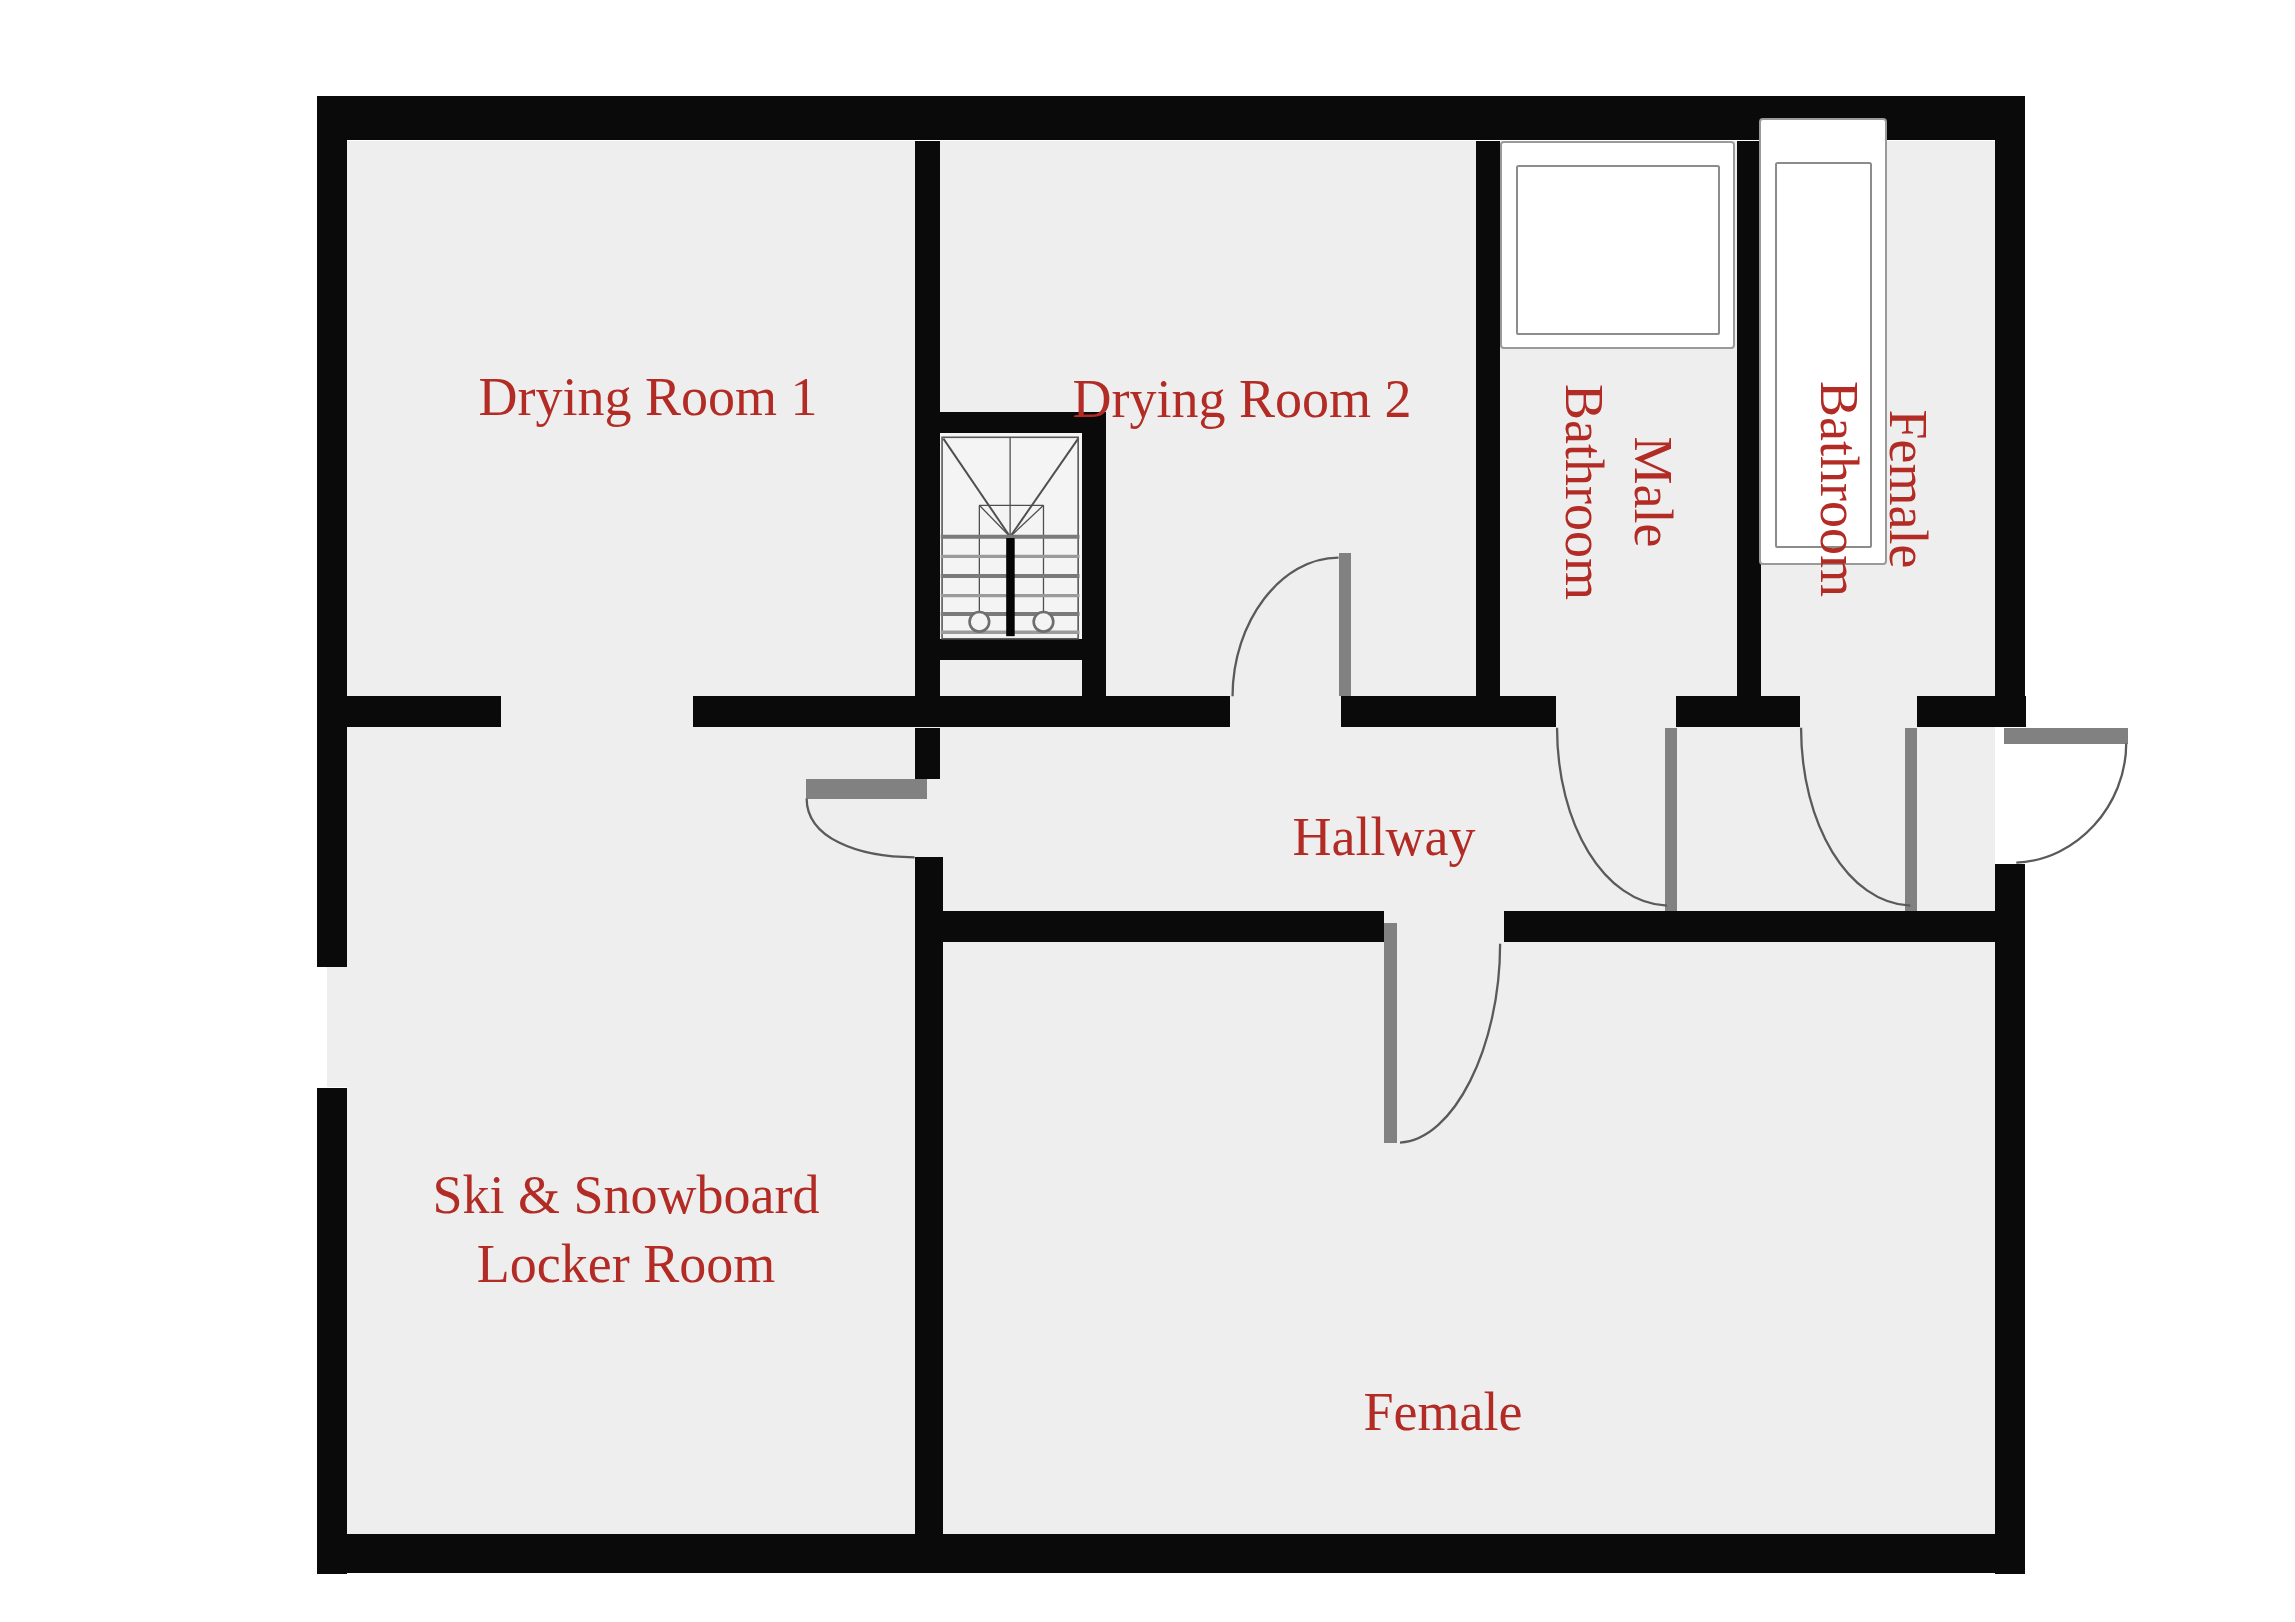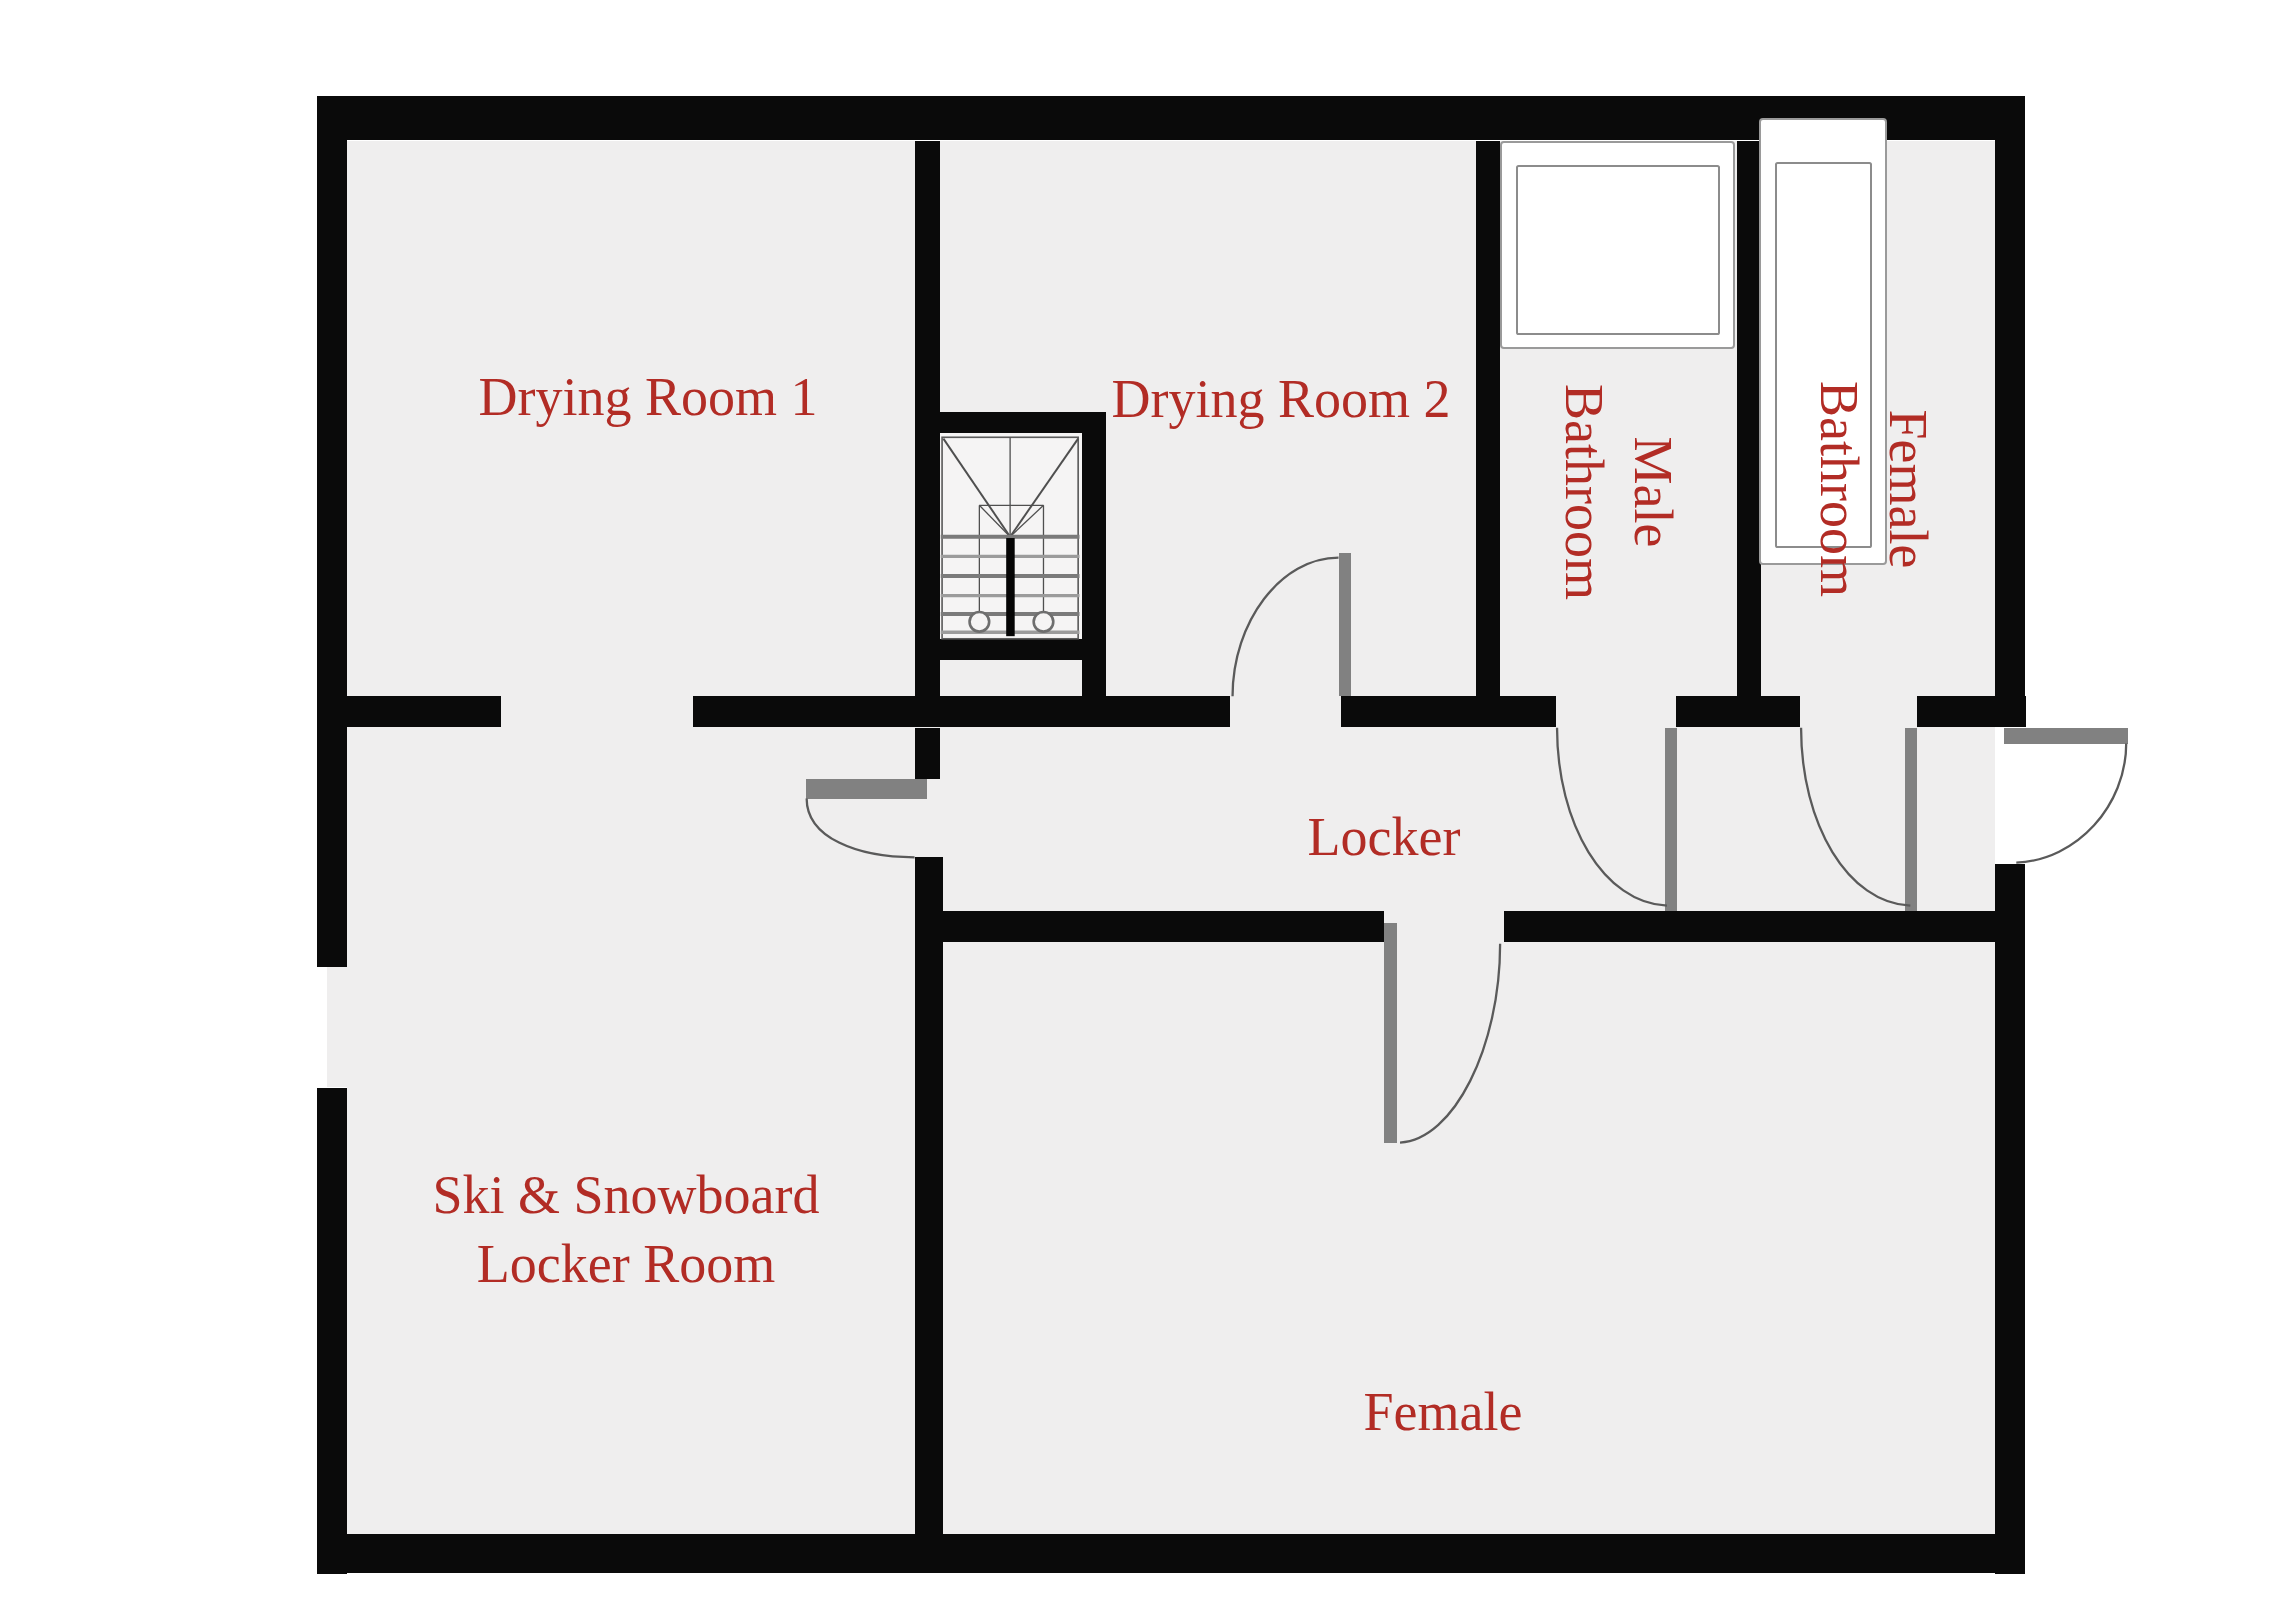--- a/index.html
+++ b/index.html
@@ -100,21 +100,21 @@
 
     <path class="arc" d="M 1233 1220 C 1233 1280 1310 1310 1398 1310"></path>
     <path class="arc" d="M 1884 1064 C 1884 950 1958 852 2046 852"></path>
     <path class="arc" d="M 2380 1112 C 2380 1260 2452 1380 2548 1384"></path>
     <path class="arc" d="M 2753 1112 C 2753 1260 2825 1380 2920 1384"></path>
     <path class="arc" d="M 2293 1442 C 2293 1600 2222 1742 2140 1746"></path>
     <path class="arc" d="M 3250 1136 C 3250 1230 3175 1315 3082 1318"></path>
   </svg>
 
   <div class="label" style="left:648px;top:398px;width:458px;">Drying Room 1</div>
-  <div class="label" style="left:1281px;top:400px;width:458px;">Drying Room 2</div>
+  <div class="label" style="left:1242px;top:400px;width:458px;">Drying Room 2</div>
   <div class="label rot" style="left:1618px;top:492px;width:236px;">Male Bathroom</div>
   <div class="label rot" style="left:1873px;top:489px;width:236px;">Female Bathroom</div>
-  <div class="label" style="left:1384px;top:838px;width:327px;">Locker</div>
+  <div class="label" style="left:1384px;top:838px;width:327px;">Hallway</div>
   <div class="label" style="left:626px;top:1230px;width:406px;">Ski &amp; Snowboard Locker Room</div>
   <div class="label" style="left:1443px;top:1413px;width:327px;">Female</div>
 
 </div>
 
 
 </body></html>

